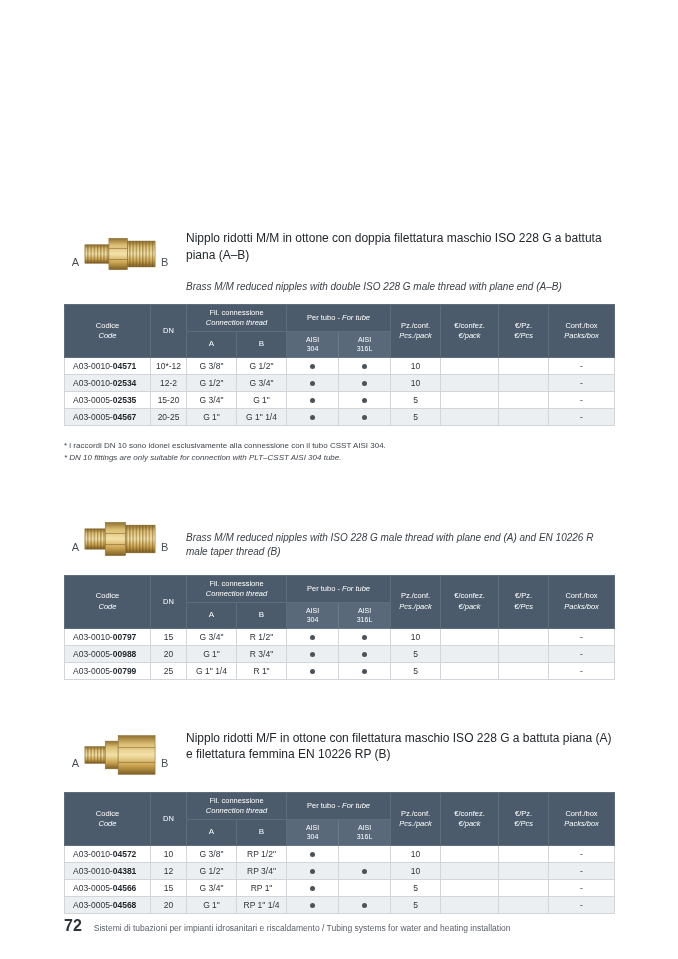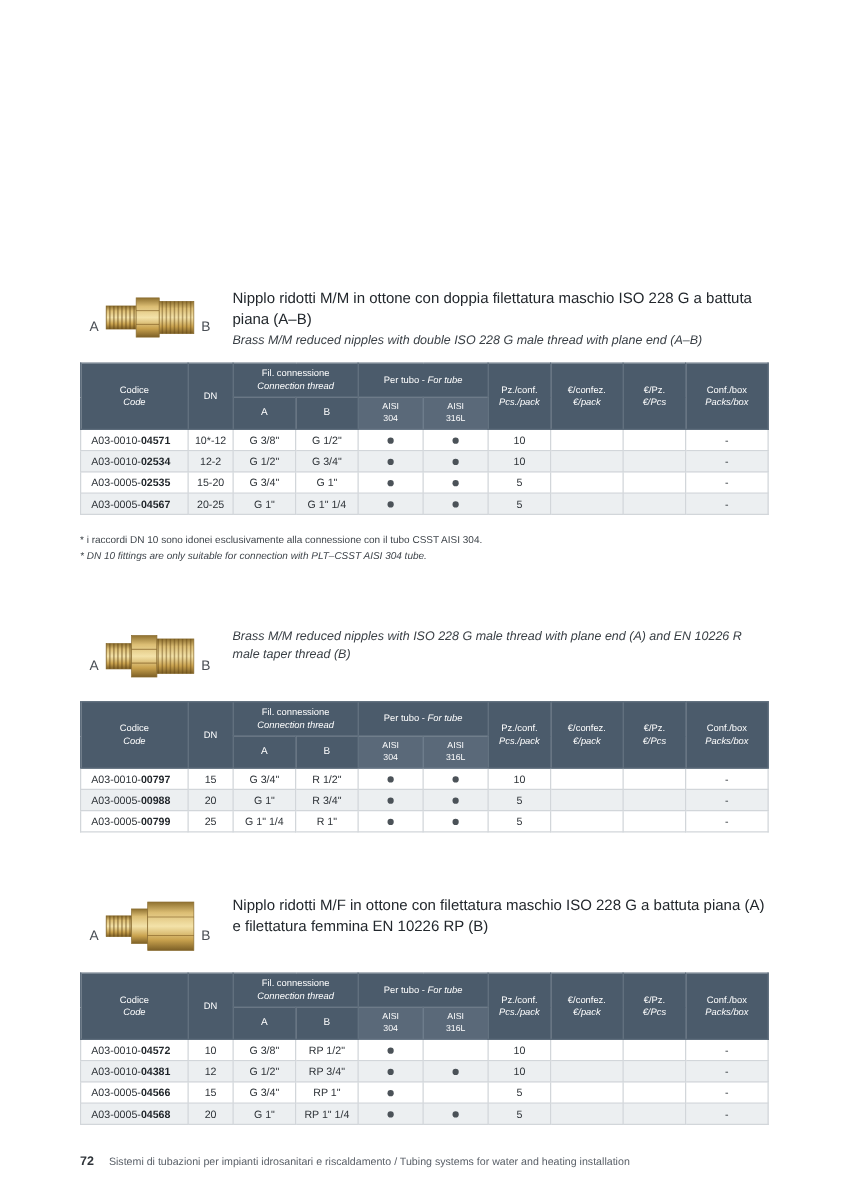--- a/index.html
+++ b/index.html
@@ -15,21 +15,21 @@
   .section + .section { margin-top:46px; }
 
   .section-head { display:flex; align-items:flex-start; margin-bottom:10px; }
   .figure { flex:0 0 112px; width:112px; margin-right:10px; padding-top:2px; }
   .fig-row { display:flex; align-items:center; justify-content:center; gap:5px; }
   .ab-label { font-size:11px; color:#4a4f55; position:relative; top:8px; }
   .fit-svg { display:block; }
 
   .titles { flex:1; padding-top:4px; }
   .title-it { font-weight:normal; font-size:12px; color:#22272c; line-height:1.4; }
-  .title-en { font-style:italic; font-size:10px; color:#3a4046; line-height:1.4; margin-top:2px; }
+  .title-en { font-style:italic; font-size:10px; color:#3a4046; line-height:1.4; margin-top:16px; }
 
   table.product-table { border-collapse:collapse; width:550px; table-layout:fixed; }
   table.product-table th {
     background:#4b5b6b; color:#ffffff; font-weight:normal;
     font-size:7.5px; line-height:1.35; padding:3px 2px;
     text-align:center; vertical-align:middle;
     border:1px solid #5e6d7c;
   }
   table.product-table th.sub { font-size:8px; }
   table.product-table th.aisi { background:#5a6979; border:1px solid #6b7a89; font-size:7px; }
@@ -43,21 +43,21 @@
   table.product-table td.code b { color:#1f2429; }
   .dot { display:inline-block; width:5px; height:5px; border-radius:50%; background:#4b5258; vertical-align:middle; }
 
   .footnotes { margin-top:14px; font-size:8px; color:#3f454b; line-height:1.55; }
   .fn-en { font-style:italic; }
 
   .footer {
     position:absolute; left:64px; bottom:24px; right:40px;
     display:flex; align-items:baseline; gap:12px;
   }
-  .footer .pg { font-size:10px; font-weight:bold; color:#2e3338; }
+  .footer .pg { font-size:16px; font-weight:bold; color:#2e3338; }
   .footer .ftxt { font-size:8.5px; color:#5a6068; }
 </style>
 </head>
 <body>
 
 <svg width="0" height="0" style="position:absolute" aria-hidden="true">
   <defs>
     <linearGradient id="brassGrad" x1="0" y1="0" x2="0" y2="1">
       <stop offset="0" stop-color="#8f7130"></stop>
       <stop offset="0.22" stop-color="#dcbe74"></stop>

